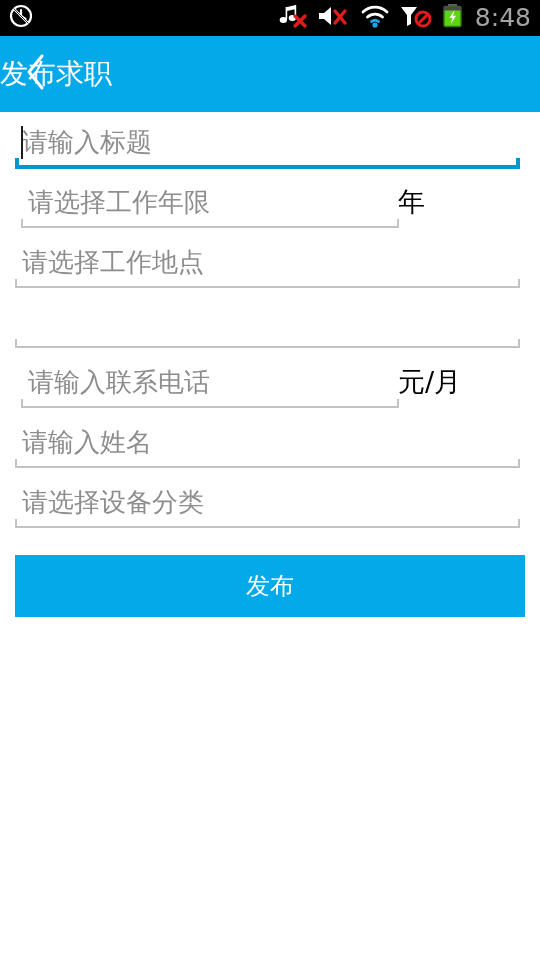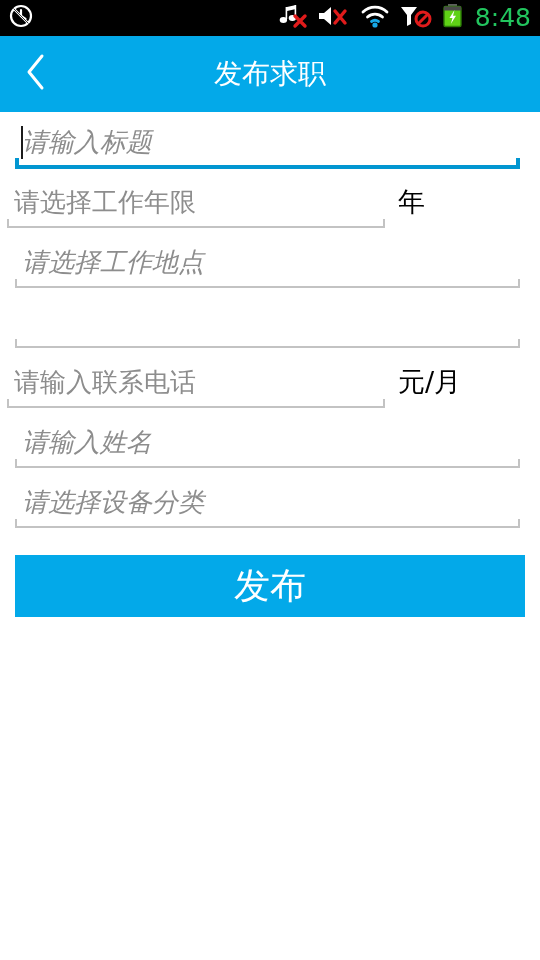--- a/index.html
+++ b/index.html
@@ -16,58 +16,58 @@
     position: relative;
     height: 36px; width: 540px;
     background: #000000;
     display: flex; align-items: center;
   }
   .sb-left { display: flex; align-items: center; padding-left: 8px; }
   .sb-spacer { flex: 1 1 auto; }
   .sb-right { display: flex; align-items: center; gap: 9px; padding-right: 9px; }
   .sb-icon { display: block; }
   .sb-time {
-    color: #22c55e; font-size: 25px; line-height: 36px;
+    color: #a3a3a3; font-size: 25px; line-height: 36px;
     font-family: "DejaVu Sans", "Liberation Sans", sans-serif;
     letter-spacing: 0px; padding-left: 2px;
   }
 
   
   .titlebar {
     position: relative;
     height: 76px; width: 540px;
     background: #03a9e9;
     display: flex; align-items: center;
   }
   .back-btn {
     position: absolute; left: 0; top: 0;
     width: 72px; height: 76px;
     display: flex; align-items: center; justify-content: center;
     cursor: pointer;
   }
   .title-text {
-    width: 100%; text-align: center;
+    width: 100%; text-align: left;
     color: #ffffff; font-size: 28px;
     font-family: "DejaVu Sans", "Liberation Sans", sans-serif;
   }
 
   
   .form { position: relative; width: 540px; padding-top: 0px; background: #ffffff; }
   .field {
     position: relative;
     height: 60px; width: 540px;
     display: flex; align-items: center;
   }
   .field-inner {
     position: relative;
     height: 60px;
     display: flex; align-items: center;
   }
-  .field-inner.wide { width: 505px; margin-left: 15px; font-style: italic; }
-  .field-inner.narrow { width: 378px; margin-left: 7px; }
+  .field-inner.wide { width: 505px; margin-left: 15px; }
+  .field-inner.narrow { width: 378px; margin-left: 21px; }
   .placeholder {
     padding-left: 7px;
     font-size: 26px;
     color: #8d8d8d;
     font-family: "DejaVu Sans", "Liberation Sans", sans-serif;
     white-space: nowrap;
     line-height: 60px;
   }
   .caret {
     position: absolute;
@@ -103,21 +103,21 @@
     white-space: nowrap;
   }
 
   
   .submit-wrap { width: 540px; padding: 23px 15px 0 15px; }
   .submit-btn {
     width: 510px; height: 62px;
     background: #03a9e9;
     border: none;
     color: #ffffff;
-    font-size: 36px;
+    font-size: 24px;
     font-family: "DejaVu Sans", "Liberation Sans", sans-serif;
     display: flex; align-items: center; justify-content: center;
     cursor: pointer;
   }
   .filler { width: 540px; height: 240px; background: #ffffff; }
 </style>
 </head>
 <body>
 
 <div class="phone">

